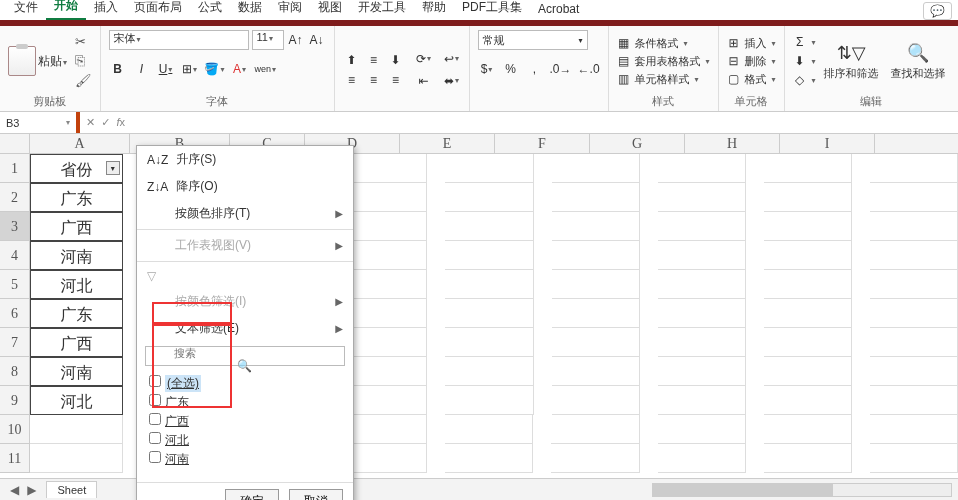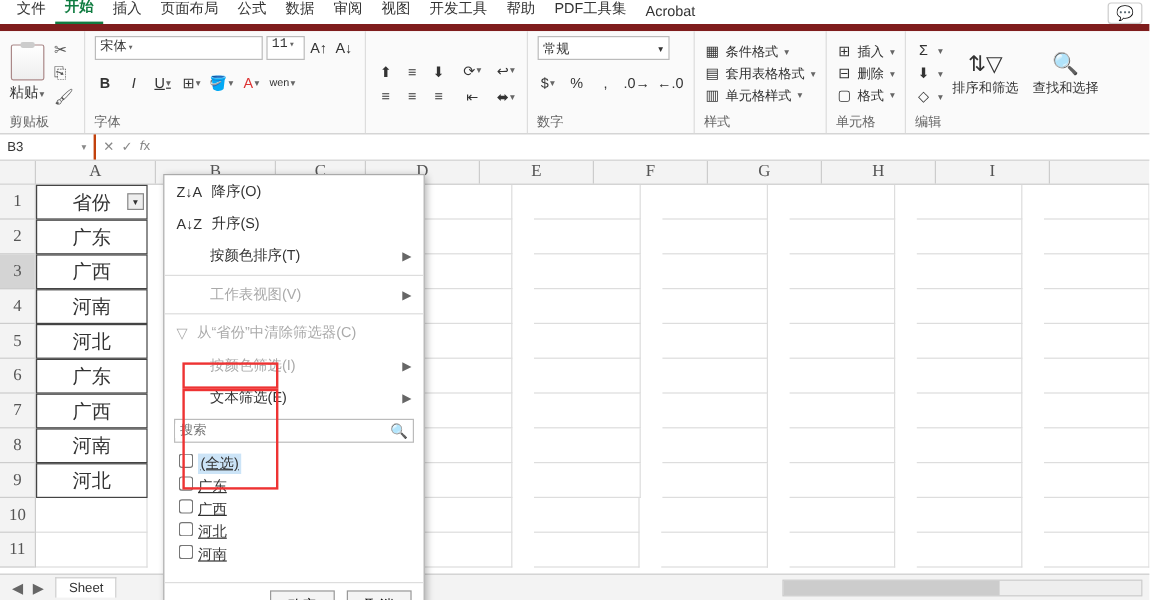--- a/index.html
+++ b/index.html
@@ -6,29 +6,29 @@
 body { background: #fff; font-size: 12px; color: #333; overflow: hidden; width: 958px; height: 500px; position: relative; }
 
 .menubar { display: flex; align-items: flex-end; height: 26px; padding: 0 6px; border-bottom: 6px solid #7f1d1d; }
 .menubar .menu-item { padding: 4px 8px; cursor: pointer; }
 .menubar .menu-item.active { border-bottom: 2px solid #107c41; color: #107c41; font-weight: 600; }
 .menubar .right { margin-left: auto; border: 1px solid #ccc; border-radius: 3px; padding: 1px 6px; display: flex; align-items: center; gap: 3px; }
 
 .ribbon { display: flex; height: 86px; border-bottom: 1px solid #ccc; background: #fafafa; }
 .ribbon-group { border-right: 1px solid #ddd; padding: 4px 8px 2px; display: flex; flex-direction: column; }
 .ribbon-group .content { flex: 1; display: flex; align-items: center; gap: 4px; }
-.ribbon-group .label { text-align: left; font-size: 11px; color: #666; padding-top: 2px; }
-
-.clipboard-big { display: flex; flex-direction: column; align-items: center; gap: 2px; }
+.ribbon-group .label { text-align: center; font-size: 11px; color: #666; padding-top: 2px; }
+
+.clipboard-big { display: flex; align-items: center; gap: 2px; }
 .paste-icon { width: 28px; height: 30px; border: 1px solid #a88; background: linear-gradient(#fff,#eee); border-radius: 2px; position: relative; }
 .paste-icon::before { content: ""; position: absolute; top: -3px; left: 7px; width: 12px; height: 5px; background: #ccc; border-radius: 2px; }
 .side-icons { display: flex; flex-direction: column; gap: 4px; margin-left: 4px; font-size: 13px; color: #555; }
 
 .font-row { display: flex; gap: 3px; align-items: center; margin-bottom: 4px; }
-.font-select { border: 1px solid #bbb; height: 20px; padding: 0 4px; background: #fff; font-size: 11px; font-family: Liberation Mono, monospace; }
+.font-select { border: 1px solid #bbb; height: 20px; padding: 0 4px; background: #fff; font-size: 11px; }
 .btn-row { display: flex; gap: 6px; align-items: center; }
 .btn { min-width: 18px; height: 18px; display: flex; align-items: center; justify-content: center; cursor: pointer; font-size: 12px; }
 .btn.bold { font-weight: bold; }
 .btn.italic { font-style: italic; }
 .btn.underline { text-decoration: underline; }
 .dd::after { content: "▾"; font-size: 8px; margin-left: 1px; color: #666; }
 
 .align-grid { display: grid; grid-template-columns: repeat(3, 18px); gap: 2px 4px; }
 .align-extra { display: flex; flex-direction: column; gap: 4px; margin-left: 6px; }
 
@@ -36,21 +36,21 @@
 .num-bot { display: flex; gap: 6px; margin-top: 6px; }
 
 .stack-group { display: flex; flex-direction: column; gap: 3px; font-size: 11px; }
 .stack-item { display: flex; align-items: center; gap: 4px; cursor: pointer; }
 .stack-item .ic { width: 14px; height: 14px; display: flex; align-items: center; justify-content: center; font-size: 12px; }
 
 .big-btn { display: flex; flex-direction: column; align-items: center; gap: 2px; cursor: pointer; font-size: 11px; padding: 0 4px; }
 .big-icon { width: 22px; height: 22px; display: flex; align-items: center; justify-content: center; font-size: 18px; }
 
 .formula-bar { display: flex; align-items: center; height: 22px; border-bottom: 1px solid #ccc; }
-.name-box { width: 80px; border-right: 2px solid #c2410c; padding: 0 6px; height: 100%; display: flex; align-items: center; justify-content: space-between; font-size: 11px; }
+.name-box { width: 80px; border-right: 4px solid #c2410c; padding: 0 6px; height: 100%; display: flex; align-items: center; justify-content: space-between; font-size: 11px; }
 .fx-btns { display: flex; gap: 6px; padding: 0 6px; color: #888; font-size: 11px; }
 .fx-input { flex: 1; padding: 0 6px; font-size: 12px; }
 
 .sheet-area { position: relative; height: 344px; overflow: hidden; }
 .col-headers { display: flex; position: absolute; top: 0; left: 30px; right: 0; height: 20px; background: #f3f3f3; border-bottom: 1px solid #ccc; }
 .col-h { border-right: 1px solid #ccc; text-align: center; font-size: 14px; color: #555; line-height: 20px; font-family: "Times New Roman", serif; }
 .row-headers { position: absolute; top: 20px; left: 0; width: 30px; background: #f3f3f3; border-right: 1px solid #ccc; }
 .row-h { height: 29px; border-bottom: 1px solid #ccc; text-align: center; font-size: 14px; color: #555; line-height: 29px; font-family: "Times New Roman", serif; }
 .row-h.sel { background: #d4d4d4; }
 .corner { position: absolute; top: 0; left: 0; width: 30px; height: 20px; background: #f3f3f3; border-right: 1px solid #ccc; border-bottom: 1px solid #ccc; }
@@ -58,21 +58,21 @@
 .cell-row { display: flex; height: 29px; gap: 18px; }
 .cell { border-right: 1px solid #ddd; border-bottom: 1px solid #ddd; padding: 0 4px; line-height: 29px; font-size: 16px; text-align: center; font-family: SimSun, serif; overflow: hidden; }
 .cell.bordered { border: 1px solid #444; }
 .filter-btn { position: absolute; right: 2px; top: 6px; width: 14px; height: 14px; border: 1px solid #888; background: #eee; font-size: 8px; display: flex; align-items: center; justify-content: center; }
 
 .filter-menu { position: absolute; top: 145px; left: 136px; width: 218px; background: #fff; border: 1px solid #aaa; box-shadow: 2px 2px 6px rgba(0,0,0,.3); font-size: 12px; z-index: 10; }
 .fm-item { display: flex; align-items: center; gap: 8px; padding: 5px 10px; cursor: pointer; }
 .fm-item.disabled { color: #aaa; }
 .fm-item .arrow { margin-left: auto; font-size: 10px; color: #666; }
 .fm-sep { height: 1px; background: #ddd; margin: 2px 0; }
-.fm-search { margin: 4px 8px; display: flex; align-items: center; border: 1px solid #bbb; height: 20px; }
+.fm-search { margin: 4px 8px; display: flex; align-items: center; border: 1px solid #bbb; height: 20px; flex-direction: column; }
 .fm-search input { flex: 1; border: none; outline: none; padding: 0 4px; font-size: 11px; }
 .fm-list { margin: 0 8px 4px; height: 108px; padding: 4px; overflow: auto; }
 .fm-check { display: flex; align-items: flex-start; gap: 4px; padding: 1px 0; font-size: 12px; text-decoration: underline; }
 .fm-check input { width: 12px; height: 12px; }
 .fm-check .sel-all { background: #cce4f7; padding: 0 2px; }
 .fm-buttons { display: flex; justify-content: flex-end; gap: 10px; padding: 6px 10px; border-top: 1px solid #ddd; }
 .fm-buttons button { padding: 3px 14px; border: 1px solid #999; background: #f4f4f4; cursor: pointer; font-size: 12px; }
 .red-box { position: absolute; border: 2px solid #e33; pointer-events: none; z-index: 11; }
 .search-box-annot { top: 302px; left: 152px; width: 80px; height: 22px; }
 .list-annot { top: 324px; left: 152px; width: 80px; height: 84px; }
@@ -167,21 +167,20 @@
           <span style="font-size:8px">▾</span>
         </div>
       <div class="num-bot">
         <span class="btn dd">$</span>
         <span class="btn">%</span>
         <span class="btn">,</span>
         <span class="btn">.0→</span>
         <span class="btn">←.0</span>
       </div>
     </div>
-    <div class="label">数字</div>
   </div>
 
   <div class="ribbon-group">
     <div class="content">
         <div class="stack-group">
       <div class="stack-item dd">
             <span class="ic">▦</span>
             <span>条件格式</span>
           </div>
       <div class="stack-item dd">
@@ -401,42 +400,41 @@
         <div class="cell" style="width: 95px;"></div>
         <div class="cell" style="width: 95px;"></div>
         <div class="cell" style="width: 95px;"></div>
         <div class="cell" style="width: 95px;"></div>
       </div>
     </div>
 </div>
 
 <div class="filter-menu">
   <div class="fm-item">
+      <span>A↓Z</span>
+      <span>升序(S)</span>
+    </div>
+  <div class="fm-item">
       <span>Z↓A</span>
       <span>降序(O)</span>
-    </div>
-  <div class="fm-item">
-      <span>A↓Z</span>
-      <span>升序(S)</span>
     </div>
   <div class="fm-item">
       <span style="width:20px"></span>
       <span>按颜色排序(T)</span>
       <span class="arrow">▶</span>
     </div>
   <div class="fm-sep"></div>
   <div class="fm-item disabled">
       <span style="width:20px"></span>
       <span>工作表视图(V)</span>
       <span class="arrow">▶</span>
     </div>
   <div class="fm-sep"></div>
   <div class="fm-item disabled">
       <span>▽</span>
-      <span>从“省份”中清除筛选器(C)</span>
     </div>
   <div class="fm-item disabled">
       <span style="width:20px"></span>
       <span>按颜色筛选(I)</span>
       <span class="arrow">▶</span>
     </div>
   <div class="fm-item">
       <span style="width:20px"></span>
       <span>文本筛选(E)</span>
       <span class="arrow">▶</span>

